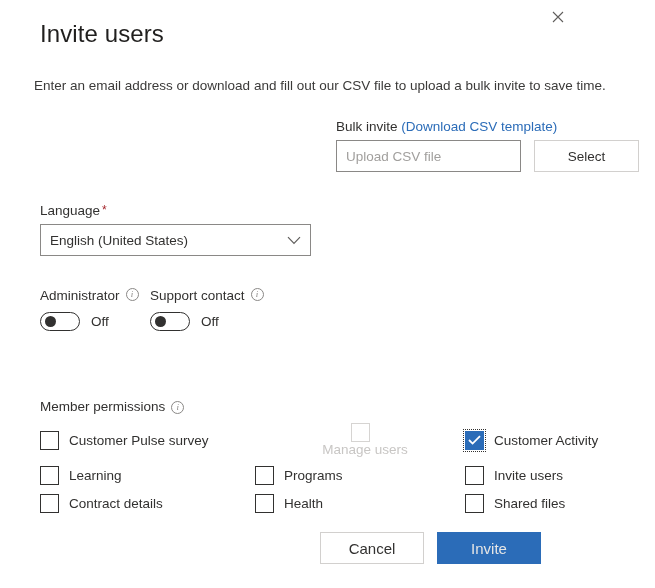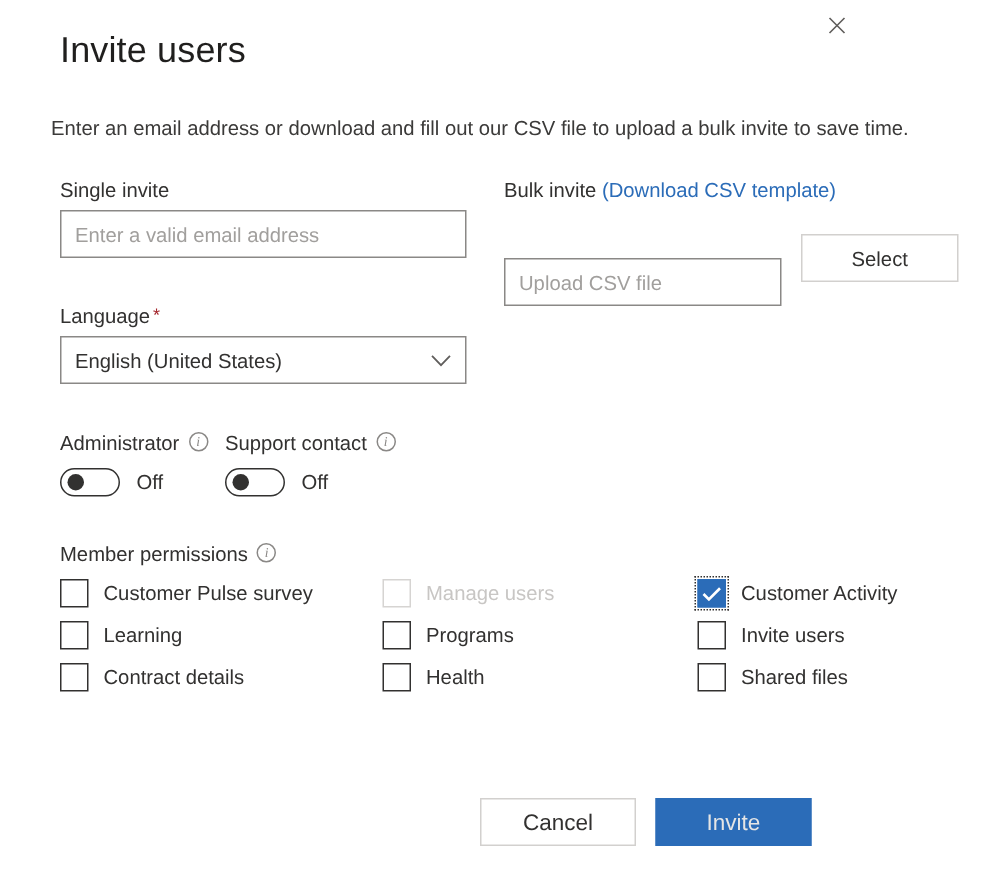--- a/index.html
+++ b/index.html
@@ -97,21 +97,21 @@
   }
   .input-box::placeholder { color: #a19f9d; }
 
   
   .single-invite { position: absolute; left: 40px; top: 119px; }
   .single-invite .input-box { width: 271px; }
 
   
   .bulk-invite { position: absolute; left: 336px; top: 119px; }
   .bulk-row { display: flex; align-items: center; }
-  .bulk-invite .input-box { width: 185px; margin-top: 32px; }
+  .bulk-invite .input-box { width: 185px; }
   .select-btn {
     box-sizing: border-box;
     width: 105px;
     height: 32px;
     margin-left: 13px;
     background: #ffffff;
     border: 1px solid #d2d0ce;
     font-family: "Liberation Sans", sans-serif;
     font-size: 13.5px;
     color: #323130;
@@ -196,35 +196,36 @@
     color: #323130;
     margin-left: 11px;
   }
 
   
   .perms { position: absolute; left: 40px; top: 362px; }
   .perms-head {
     font-size: 13.5px;
     color: #323130;
     display: flex;
-    align-items: flex-start;
+    align-items: flex-end;
     margin-bottom: 9px;
+    margin-top: 37px;
   }
   .perm-grid {
     display: grid;
     grid-template-columns: 215px 210px auto;
     row-gap: 9px;
   }
   .cb-item {
     display: flex;
     align-items: center;
     cursor: pointer;
     user-select: none;
   }
-  .cb-item.disabled { cursor: default; }
+  .cb-item.disabled { cursor: default; flex-direction: column; }
   .cb-box {
     box-sizing: border-box;
     width: 19px;
     height: 19px;
     border: 1px solid #323130;
     background: #ffffff;
     flex: none;
     display: flex;
     align-items: center;
     justify-content: center;
@@ -289,24 +290,20 @@
 
   <button class="close-btn" aria-label="Close">
     <svg width="12" height="12" viewBox="0 0 12 12">
       <path d="M1 1 L11 11 M11 1 L1 11" stroke="#605e5c" stroke-width="1.1" fill="none"></path>
     </svg>
   </button>
 
   <h1 class="title">Invite users</h1>
   <div class="subtitle">Enter an email address or download and fill out our CSV file to upload a bulk invite to save time.</div>
 
-  <div class="single-invite">
-    <label class="field-label">Single invite</label>
-    <input class="input-box" type="text" placeholder="Enter a valid email address" style="">
-  </div>
 
   <div class="bulk-invite">
     <div class="field-label">
       <span>Bulk invite</span>
       <a class="link">(Download CSV template)</a>
     </div>
     <div class="bulk-row">
       <input class="input-box" type="text" placeholder="Upload CSV file" style="">
       <button class="select-btn">Select</button>
     </div>

